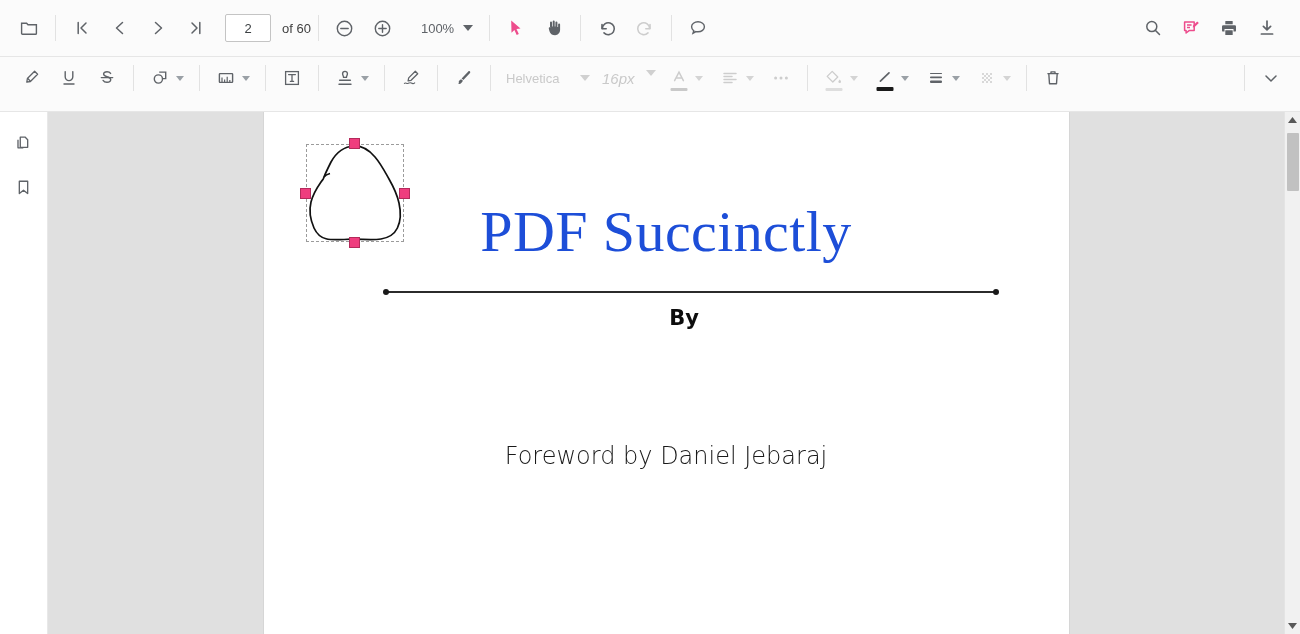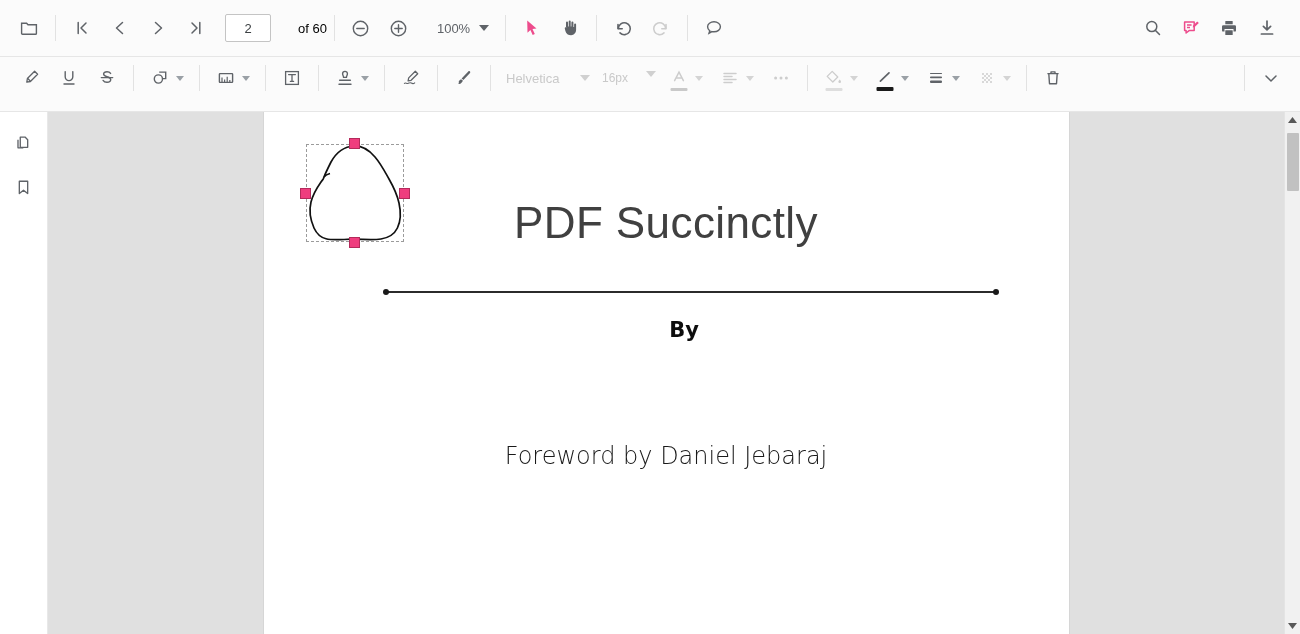--- a/index.html
+++ b/index.html
@@ -64,22 +64,22 @@
     text-align: center;
     font-size: 13px;
     color: #3c4043;
     background: #fff;
     outline: none;
     font-family: "Liberation Sans", sans-serif;
     padding: 0;
   }
   .page-total {
     font-size: 13px;
-    color: #000000;
-    margin-left: 27px;
+    color: #404040;
+    margin-left: 11px;
     white-space: nowrap;
   }
   .zoom-select {
     display: flex;
     align-items: center;
     gap: 9px;
     font-size: 13px;
     color: #5f6368;
     padding: 5px 9px;
     border-radius: 4px;
@@ -126,24 +126,25 @@
     font-size: 13px;
     color: #c9c9c9;
     padding: 5px 4px 5px 8px;
     cursor: default;
   }
   .size-field {
     display: flex;
     align-items: flex-start;
     justify-content: space-between;
     width: 66px;
-    font-size: 12px;
+    font-size: 15px;
     color: #c9c9c9;
     padding: 5px 4px 5px 8px;
     cursor: default;
+    font-style: italic;
   }
   .swatch-under {
     position: absolute;
     left: 50%;
     transform: translateX(-50%);
     bottom: 6px;
     width: 17px; height: 3px;
     border-radius: 1px;
   }
   .tb-annot-right { margin-left: auto; display: flex; align-items: center; }
@@ -189,23 +190,23 @@
     margin-top: 0;
     box-shadow: 0 0 0 1px #d6d6d6;
   }
 
   
   .doc-title {
     position: absolute;
     left: 0; right: 0;
     top: 86px;
     text-align: center;
-    font-family: Liberation Sans, sans-serif;
-    font-size: 44px;
-    color: #404040;
+    font-family: Liberation Serif, serif;
+    font-size: 58px;
+    color: #1d4ed8;
     letter-spacing: 0.4px;
   }
   .rule {
     position: absolute;
     left: 121px;
     right: 72px;
     top: 179px;
     height: 2px;
     background: #2b2b2b;
   }
@@ -216,21 +217,21 @@
     width: 6px; height: 6px;
     border-radius: 50%;
     background: #1a1a1a;
   }
   .rule::before { left: -2px; }
   .rule::after { right: -2px; }
 
   .by-block {
     position: absolute;
     left: 0; right: 0;
-    top: 202px;
+    top: 190px;
     text-align: center;
     font-family: "DejaVu Sans", sans-serif;
     font-weight: bold;
     font-size: 21px;
     color: #0d0d0d;
     line-height: 32px;
     margin-left: 36px;
   }
   .foreword {
     position: absolute;

